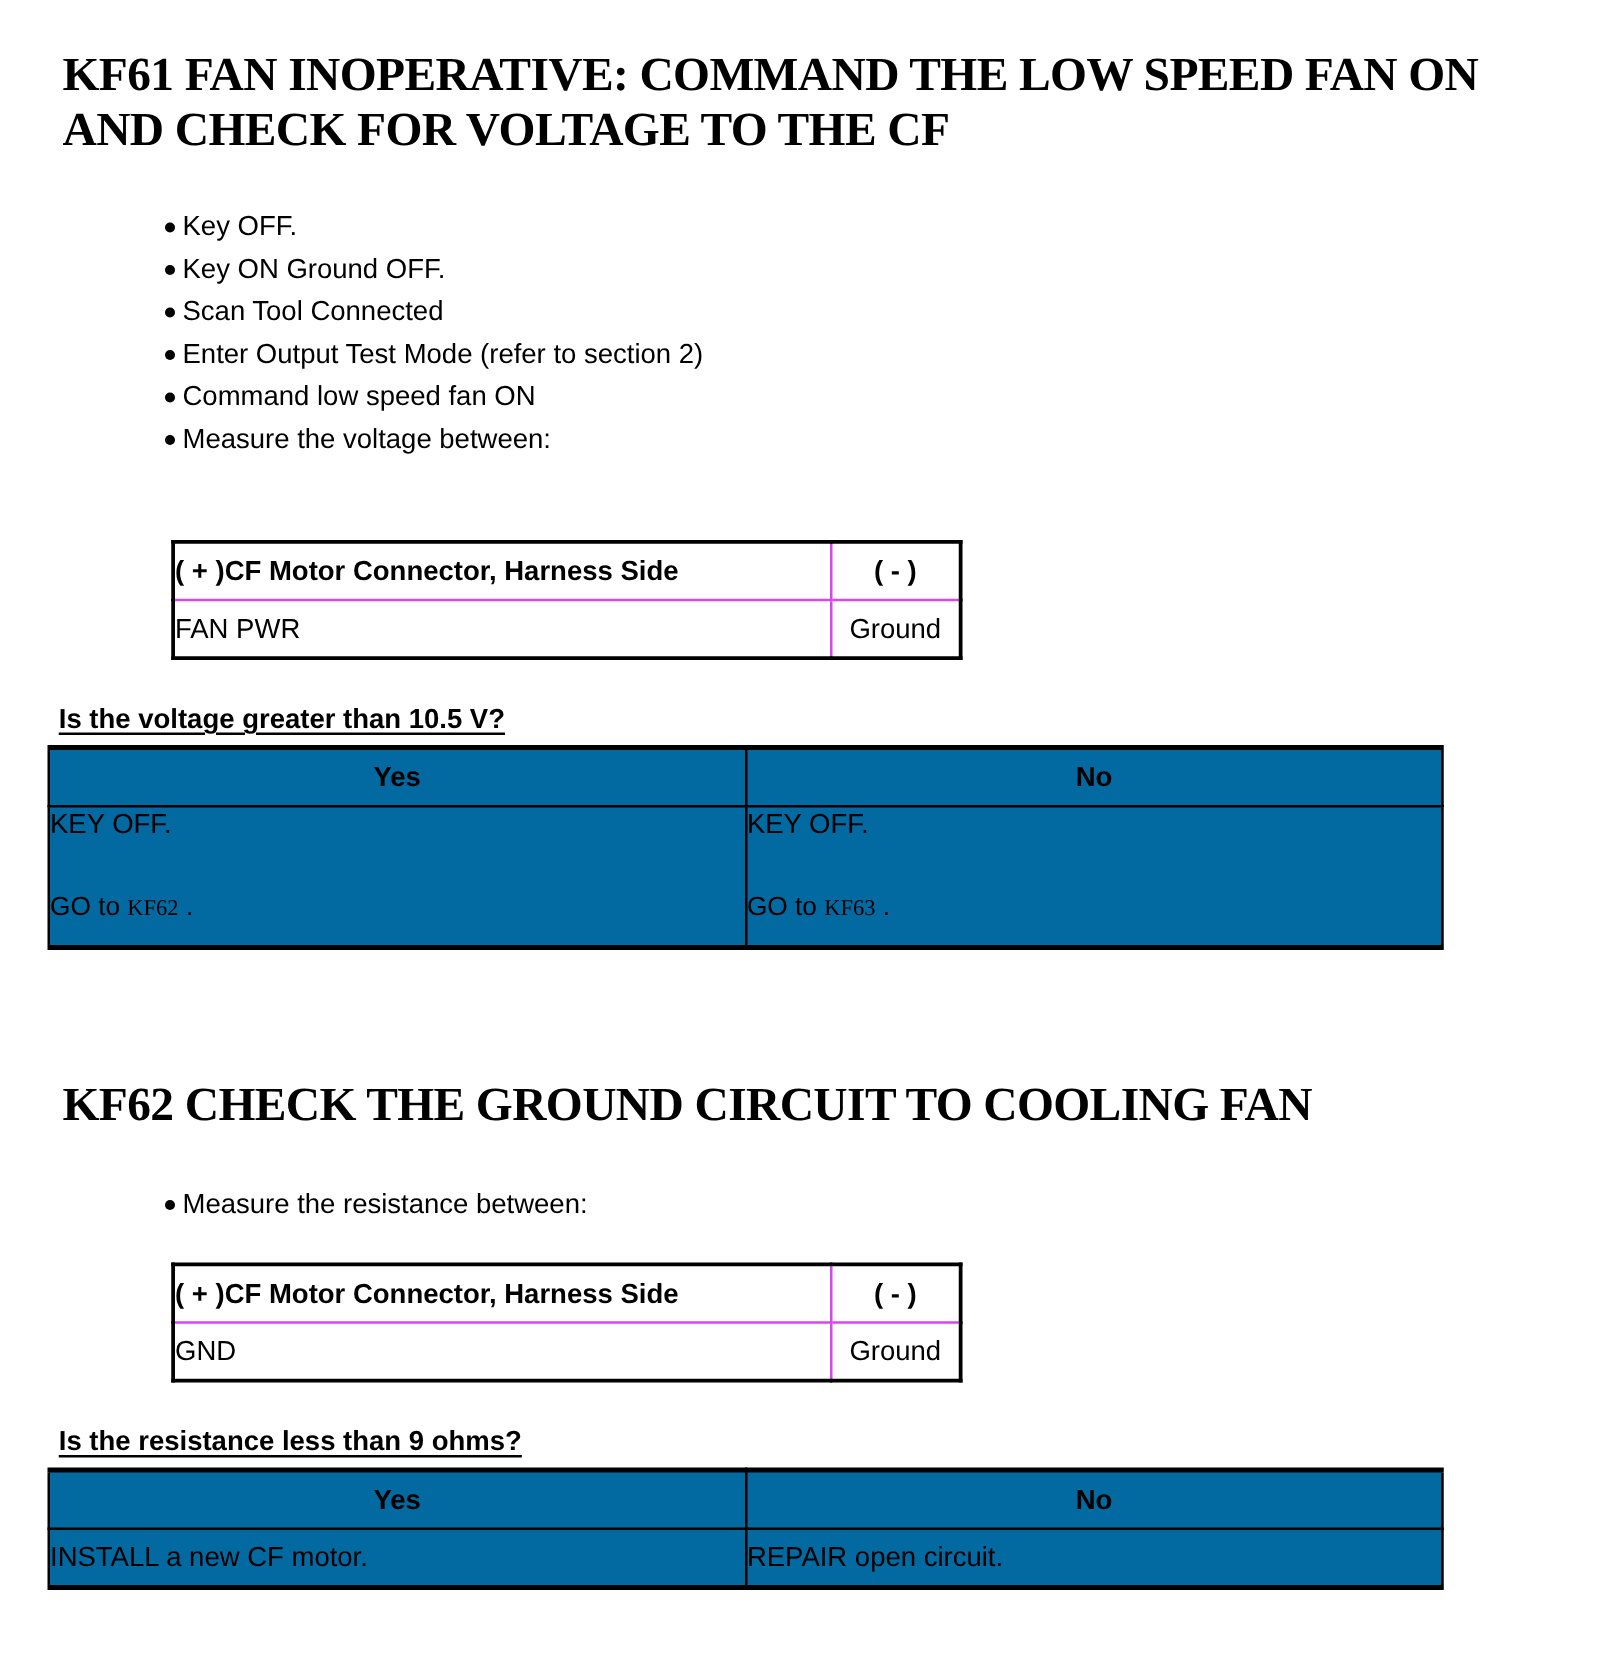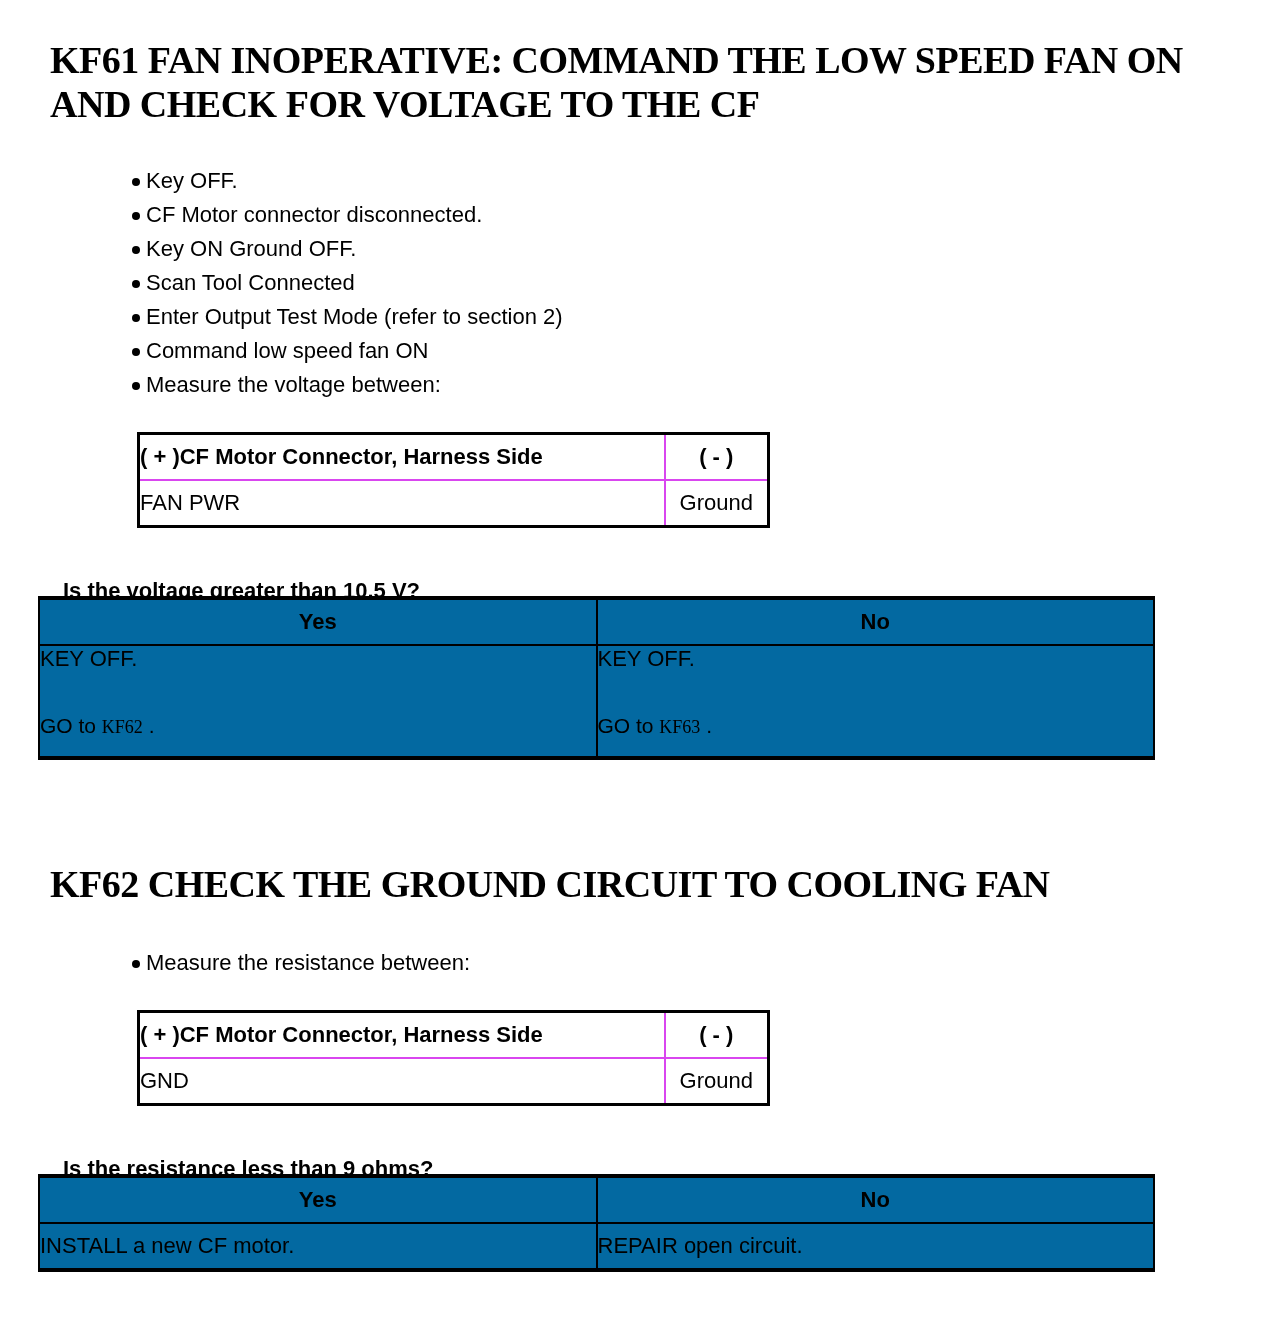--- a/index.html
+++ b/index.html
@@ -80,21 +80,21 @@
   .measure-table .col-minus { width: 104px; }
   .measure-table th { font-weight: bold; }
   .cell-left   { text-align: left; padding-left: 8px; }
   .cell-center { text-align: center; }
   .cell-minus  { text-align: center; padding-left: 6px; }
 
   
   .question {
     position: absolute;
     left: 47px;
-    margin: 16px;
+    margin: 0;
     font-size: 22px;
     font-weight: bold;
     text-decoration: underline;
     text-decoration-thickness: 2px;
     text-underline-offset: 4px;
     white-space: nowrap;
   }
   #question-kf61 { top: 562px; }
   #question-kf62 { top: 1140px; }
 
@@ -151,21 +151,20 @@
 
 <div class="page">
 
   <h1 class="doc-title" id="title-kf61">
     <div>KF61 FAN INOPERATIVE: COMMAND THE LOW SPEED FAN ON</div>
     <div>AND CHECK FOR VOLTAGE TO THE CF</div>
   </h1>
 
   <ul class="bullet-list" id="bullets-kf61">
     <li>Key OFF.</li>
-    <li>CF Motor connector disconnected.</li>
     <li>Key ON Ground OFF.</li>
     <li>Scan Tool Connected</li>
     <li>Enter Output Test Mode (refer to section 2)</li>
     <li>Command low speed fan ON</li>
     <li>Measure the voltage between:</li>
   </ul>
 
   <table class="measure-table" id="measure-kf61">
     <colgroup>
         <col class="col-plus">

